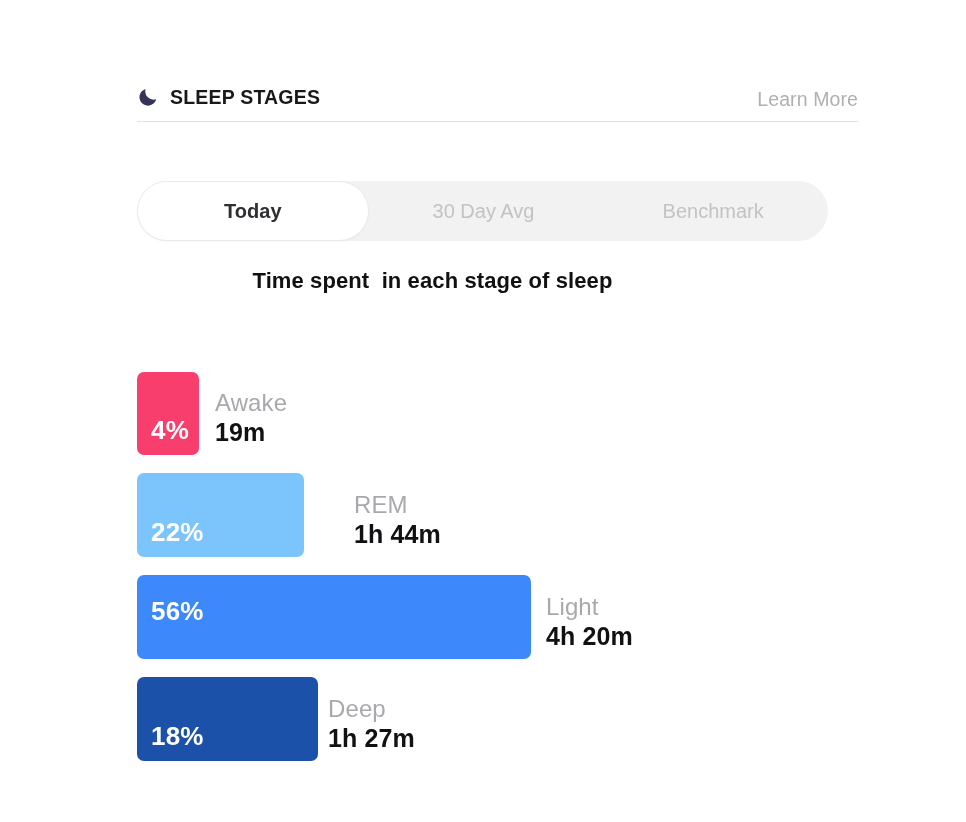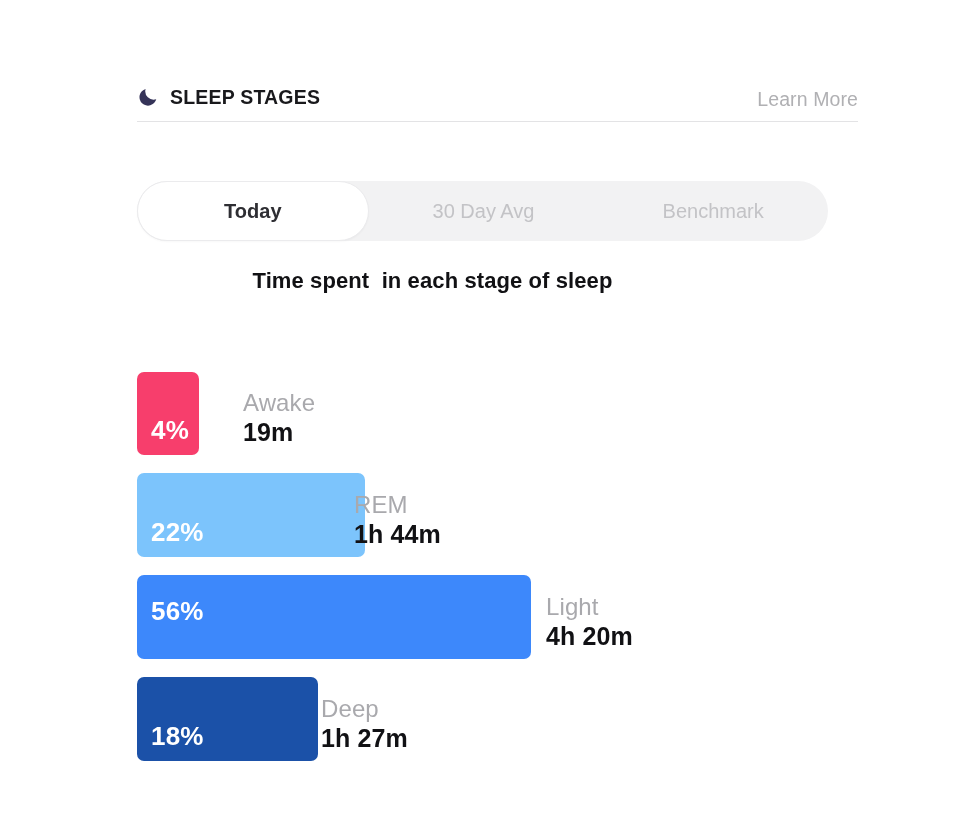--- a/index.html
+++ b/index.html
@@ -188,28 +188,28 @@
   </div>
 
   <div class="subtitle">Time spent  in each stage of sleep</div>
 
   <div class="chart">
 
     <div class="bar-row">
       <div class="bar" style="width:62px;height:83px;background:#F73E6C;">
         <span class="bar-pct">4%</span>
       </div>
-      <div class="bar-labels" style="left:78px;margin-left:28px;">
+      <div class="bar-labels" style="left:78px;">
         <div class="stage-name">Awake</div>
         <div class="stage-duration">19m</div>
       </div>
     </div>
 
     <div class="bar-row">
-      <div class="bar" style="width:228px;height:84px;background:#7CC4FC;">
+      <div class="bar" style="width:167px;height:84px;background:#7CC4FC;">
         <span class="bar-pct">22%</span>
       </div>
       <div class="bar-labels" style="left:217px;">
         <div class="stage-name">REM</div>
         <div class="stage-duration">1h 44m</div>
       </div>
     </div>
 
     <div class="bar-row">
       <div class="bar" style="width:394px;height:84px;background:#3D88FB;align-items:center;">
@@ -218,20 +218,20 @@
       <div class="bar-labels" style="left:409px;">
         <div class="stage-name">Light</div>
         <div class="stage-duration">4h 20m</div>
       </div>
     </div>
 
     <div class="bar-row">
       <div class="bar" style="width:181px;height:84px;background:#1B51A8;">
         <span class="bar-pct">18%</span>
       </div>
-      <div class="bar-labels" style="left:184px;">
+      <div class="bar-labels" style="left:191px;">
         <div class="stage-name">Deep</div>
         <div class="stage-duration">1h 27m</div>
       </div>
     </div>
 
   </div>
 </div>
 
 </body></html>

